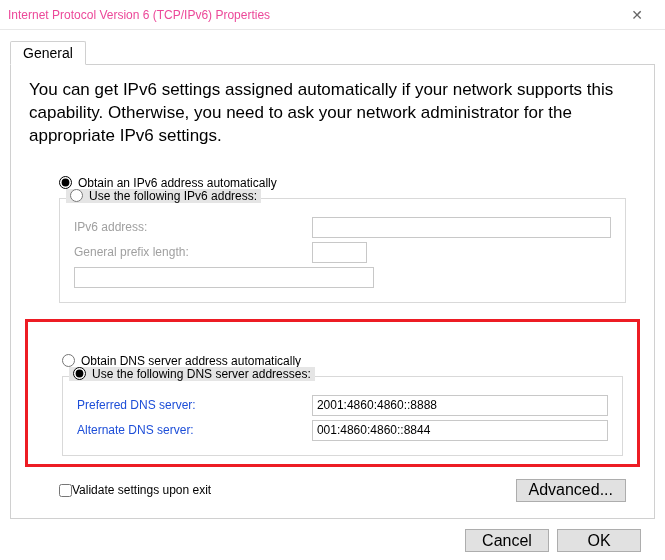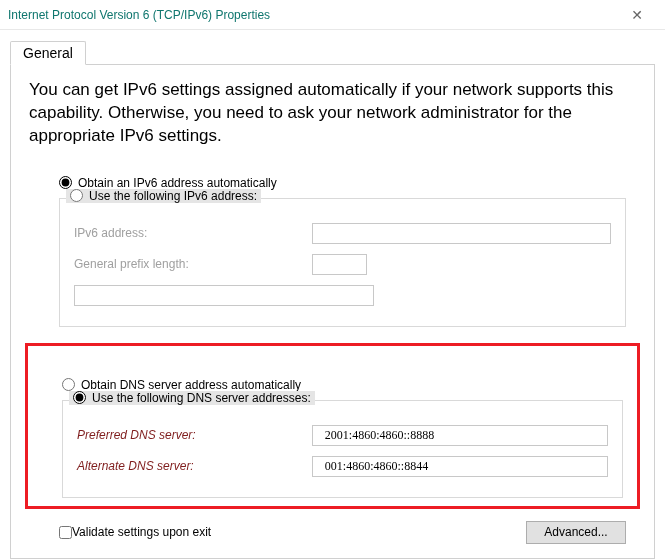--- a/index.html
+++ b/index.html
@@ -19,21 +19,21 @@
   .titlebar {
     height: 30px;
     display: flex;
     align-items: center;
     padding: 0 8px;
     border-bottom: 1px solid #e8e8e8;
   }
   .titlebar .title {
     flex: 1;
     font-size: 12px;
-    color: #0f766e;
+    color: #ec4899;
   }
   .titlebar .close {
     width: 40px;
     text-align: center;
     font-size: 14px;
     color: #666;
     cursor: default;
   }
   .content-area {
     padding: 10px 10px 0 10px;
@@ -92,34 +92,34 @@
     gap: 4px;
   }
   input[type="radio"] {
     margin: 0 2px 0 0;
     accent-color: #000;
     width: 13px; height: 13px;
   }
   .field-row {
     display: flex;
     align-items: center;
-    margin: 10px 0;
+    margin: 4px 0;
     gap: 8px;
   }
   .field-row label.fl {
     width: 230px;
     color: #a0a0a0;
   }
-  .field-row label.fl.enabled { color: #7f1d1d; font-style: italic; }
+  .field-row label.fl.enabled { color: #1d4ed8; }
   .txt {
     height: 21px;
     border: 1px solid #c8c8c8;
     background: #fff;
-    padding: 1px 12px;
-    font-family: Liberation Serif, serif;
+    padding: 1px 4px;
+    font-family: Liberation Sans, sans-serif;
     font-size: 12px;
   }
   .txt-wide { width: 300px; }
   .txt-narrow { width: 55px; }
   .txt:disabled { background: #fff; color: #999; }
   .highlight-box {
     border: 3px solid #ed1c24;
     padding: 4px;
     margin: 0 -4px 12px -4px;
   }
@@ -135,21 +135,21 @@
   input[type="checkbox"] {
     width: 13px; height: 13px;
     margin: 0;
   }
   .advanced-btn, .footer-btn {
     min-width: 84px;
     height: 23px;
     border: 1px solid #adadad;
     background: #e1e1e1;
     font-family: inherit;
-    font-size: 12px;
+    font-size: 16px;
     padding: 0 12px;
     cursor: default;
   }
   .advanced-btn { margin-left: auto; min-width: 100px; }
   .footer {
     display: flex;
     justify-content: flex-end;
     gap: 8px;
     padding: 10px 14px;
   }

